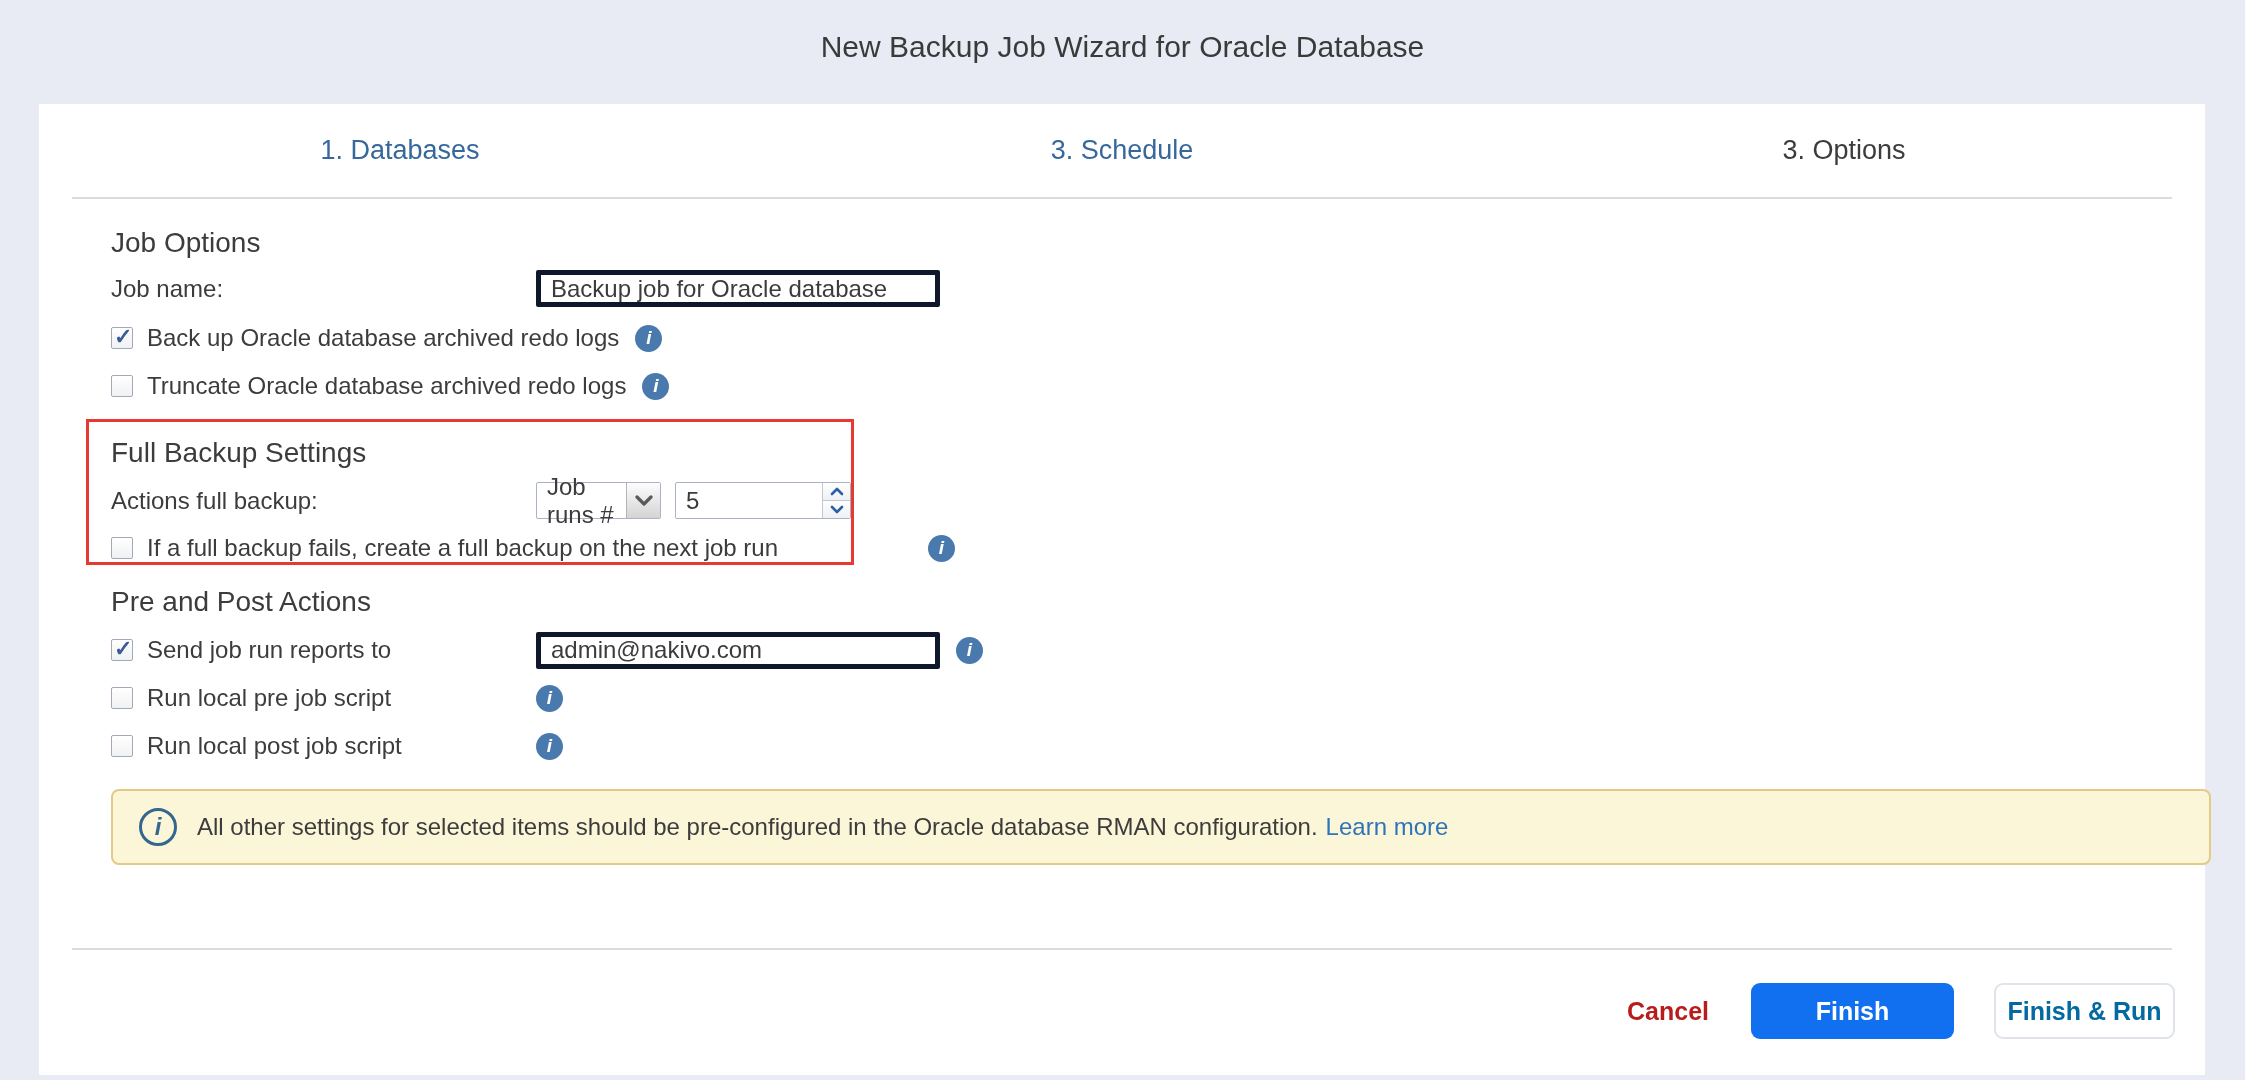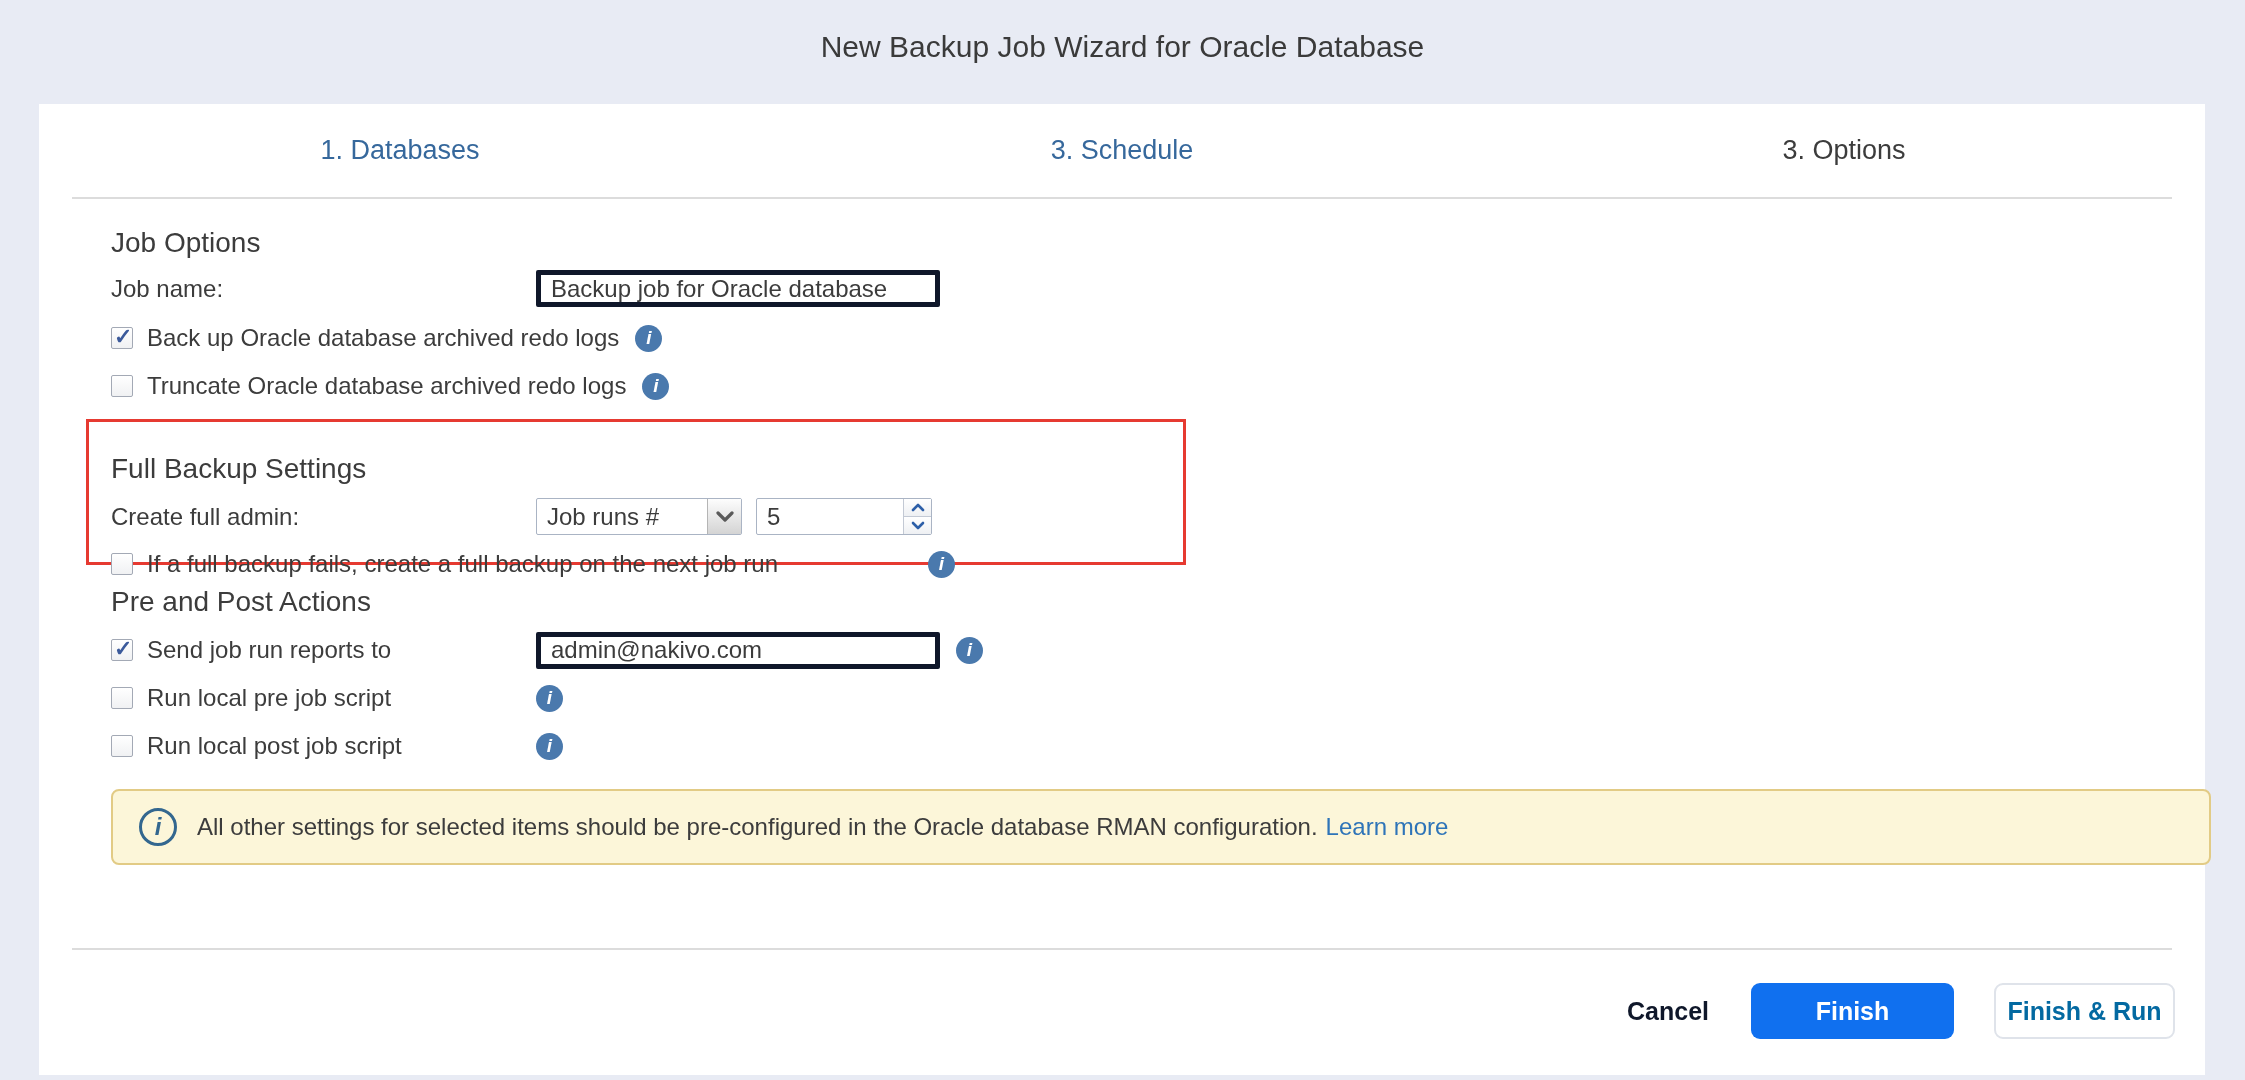--- a/index.html
+++ b/index.html
@@ -55,22 +55,22 @@
   
   .info-icon {
     width: 27px; height: 27px; border-radius: 50%; background: #4a79ad;
     color: #ffffff; font-size: 19px; font-weight: bold; font-style: italic;
     display: inline-flex; align-items: center; justify-content: center;
     margin-left: 16px; flex-shrink: 0; cursor: pointer;
   }
 
   
   .red-box {
-    margin-top: 16px; margin-left: -25px; width: 1100px; height: 146px;
-    border: 3px solid #e63a31; padding: 28px 0 0 22px;
+    margin-top: 16px; margin-left: -25px; width: 768px; height: 146px;
+    border: 3px solid #e63a31; padding: 12px 0 0 22px;
   }
   .red-box .section-heading { margin-top: 2px; }
   .row-create { margin-top: 12px; }
   .red-box .cb-row { margin-top: 12px; width: 866px; }
   .red-box .info-icon { margin-left: auto; margin-right: 22px; }
 
   
   .dropdown {
     width: 206px; height: 37px; border: 1px solid #aab4c4; border-radius: 2px;
     background: #ffffff; display: flex; align-items: center; cursor: pointer;
@@ -113,21 +113,21 @@
   .banner-text { font-size: 24px; color: #3c3c3c; }
   .banner-link { color: #2e74b8; margin-left: 8px; cursor: pointer; text-decoration: none; }
 
   
   .footer-divider { position: absolute; left: 33px; right: 33px; top: 844px; height: 2px; background: #dcdcdc; }
   .footer {
     position: absolute; top: 879px; right: 30px;
     display: flex; align-items: center; gap: 40px;
   }
   .cancel-btn {
-    font-size: 25px; font-weight: bold; color: #0f172a; background: none; border: none;
+    font-size: 25px; font-weight: bold; color: #b91c1c; background: none; border: none;
     font-family: "Liberation Sans", sans-serif; cursor: pointer; padding: 0 2px;
   }
   .finish-btn {
     width: 203px; height: 56px; border-radius: 9px; border: none;
     background: #1070ef; color: #ffffff; font-size: 25px; font-weight: bold;
     font-family: "Liberation Sans", sans-serif; cursor: pointer;
   }
   .finish-run-btn {
     width: 181px; height: 56px; border-radius: 9px;
     background: #ffffff; border: 2px solid #dfe3ea; color: #0369a1;
@@ -166,21 +166,21 @@
     <div class="row cb-row">
       <span class="checkbox"></span>
       <span class="cb-label">Truncate Oracle database archived redo logs</span>
       <span class="info-icon">i</span>
     </div>
 
     <div class="red-box">
       <h2 class="section-heading">Full Backup Settings</h2>
 
       <div class="row row-create">
-        <div class="label-col">Create full admin:</div>
+        <div class="label-col">Actions full backup:</div>
 
         <div class="dropdown">
           <span class="dropdown-value">Job runs #</span>
           <span class="dropdown-trigger">
             <svg width="18" height="12" viewBox="0 0 18 12">
                 <polyline points="2,2 9,9 16,2" fill="none" stroke="#5a5a5a" stroke-width="3.2" stroke-linecap="round" stroke-linejoin="round"></polyline>
               </svg>
           </span>
         </div>
 

